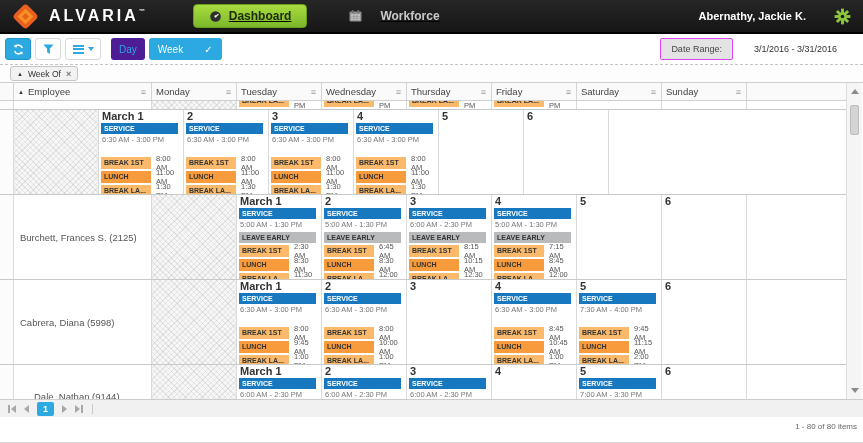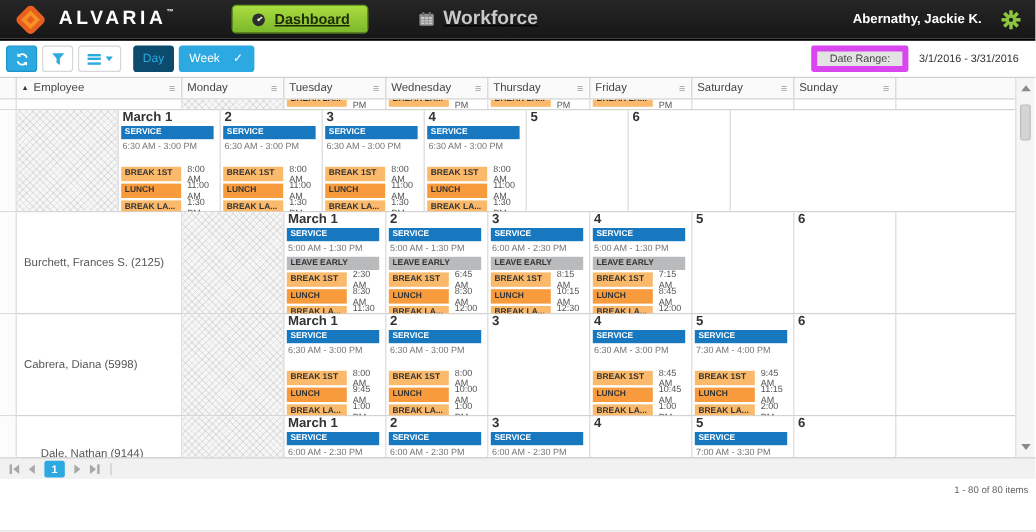--- a/index.html
+++ b/index.html
@@ -12,47 +12,47 @@
     display:flex; align-items:center; padding:0 12px; flex:none; }
   .logo { width:19px; height:19px; background:var(--brand_orange); border-radius:4px;
     transform:rotate(45deg); position:relative; margin:0 14px 0 4px; flex:none; }
   .logo::after { content:""; position:absolute; inset:4px; background:var(--brand_orange_light); }
   .logo::before { content:""; position:absolute; inset:7px; background:var(--brand_orange); z-index:1; }
   .brand { color:#fff; font-weight:bold; font-size:16px; letter-spacing:3px; }
   .brand sup { font-size:6px; letter-spacing:0; vertical-align:8px; }
   .nav { display:flex; align-items:center; margin-left:48px; gap:42px;text-decoration:underline; }
   .tab-dashboard { display:flex; align-items:center; gap:7px; background:linear-gradient(#a9dc3f,#7bb82a);
     border:1px solid #699f1f; border-radius:4px; padding:4px 15px; color:#1e2a06; font-weight:bold; font-size:12px; }
-  .tab-workforce { display:flex; align-items:center; gap:7px; color:#c9c9c9; font-weight:bold; font-size:16px; }
-  .topbar-right { margin-left:auto; display:flex; align-items:center; gap:16px; }
+  .tab-workforce { display:flex; align-items:center; gap:18px; color:#c9c9c9; font-weight:bold; font-size:12px; }
+  .topbar-right { margin-left:auto; display:flex; align-items:center; gap:28px; }
   .username { color:#fff; font-weight:bold; font-size:11px; }
   .gear g { fill:var(--brand_green); }
 
   
   .titlebar { height:26px; background:#fff; display:flex; align-items:center; padding:0 9px; flex:none; }
   .pagetitle { font-size:11px; font-weight:bold; color:#333; }
   .tz { margin-left:auto; font-size:7.5px; color:#999; }
 
   
   .toolbar { height:30px; display:flex; align-items:center; gap:4px; padding:0 5px; flex:none; }
   .tbtn { height:22px; border-radius:3px; display:flex; align-items:center; justify-content:center; }
   .btn-refresh { width:26px; background:var(--accent_blue); border:1px solid #1f94c8; }
   .btn-filter { width:26px; background:#fff; border:1px solid #d8d8d8; }
   .icon-funnel path { fill:var(--accent_blue); }
   .btn-menu { width:36px; background:#fff; border:1px solid #d8d8d8; gap:4px; }
   .bars span { display:block; width:11px; height:2px; background:var(--accent_blue); margin:1.5px 0; }
   .caret { width:0; height:0; border-left:3.5px solid transparent; border-right:3.5px solid transparent;
     border-top:4px solid var(--accent_blue); }
-  .btn-day { padding:0 8px; margin-left:6px; background:#0c4a6e; color:var(--accent_blue); font-size:10px; }
-  .btn-week { padding:0 9px; background:var(--accent_blue); color:#fff; font-size:10px; gap:11px; }
+  .btn-day { padding:0 8px; margin-left:6px; background:#4c1d95; color:var(--accent_blue); font-size:10px; }
+  .btn-week { padding:0 9px; background:var(--accent_blue); color:#fff; font-size:10px; gap:21px; }
   .btn-week .chk { font-size:10px; }
   .daterange { margin-left:auto; display:flex; align-items:center; height:22px; }
-  .dr-label { background:#e3e3e3; border:5px solid #d946ef; border-radius:2px; height:22px;
+  .dr-label { background:#e3e3e3; border:1px solid #d946ef; border-radius:2px; height:22px;
     display:flex; align-items:center; padding:0 10px; font-size:9px; color:#444; }
-  .dr-value { padding:0 9px; font-size:9px; color:#333; }
+  .dr-value { padding:0 21px; font-size:9px; color:#333; }
 
   
   .grouprow { height:18px; border-top:1px dashed #c6c6c6; background:#fdfdfd; display:flex; align-items:center;
     padding:0 10px; flex:none; }
   .chip { display:inline-flex; align-items:center; gap:5px; background:#f2f2f2; border:1px solid #c6c6c6;
     border-radius:3px; height:15px; padding:0 6px; font-size:8.5px; color:#333; }
   .chip .sorticon { font-size:6px; color:#333; }
   .chip .x { color:#777; font-size:9px; font-weight:bold; }
 
   
@@ -197,20 +197,27 @@
     <div class="tbtn btn-week">
       <span>Week</span>
       <span class="chk">✓</span>
     </div>
     <div class="daterange">
       <span class="dr-label">Date Range:</span>
       <span class="dr-value">3/1/2016 - 3/31/2016</span>
     </div>
   </div>
 
+  <div class="grouprow">
+    <span class="chip">
+      <span class="sorticon">▲</span>
+      <span>Week Of</span>
+      <span class="x">×</span>
+    </span>
+  </div>
 
   <div class="gridwrap">
     <div class="grid">
       <div class="gridhead" id="gridhead">
           <div class="hcell gutter"></div>
           <div class="hcell emp">
             <span class="hlab">
               <span class="sorticon">▲</span>
               <span>Employee</span>
             </span>

